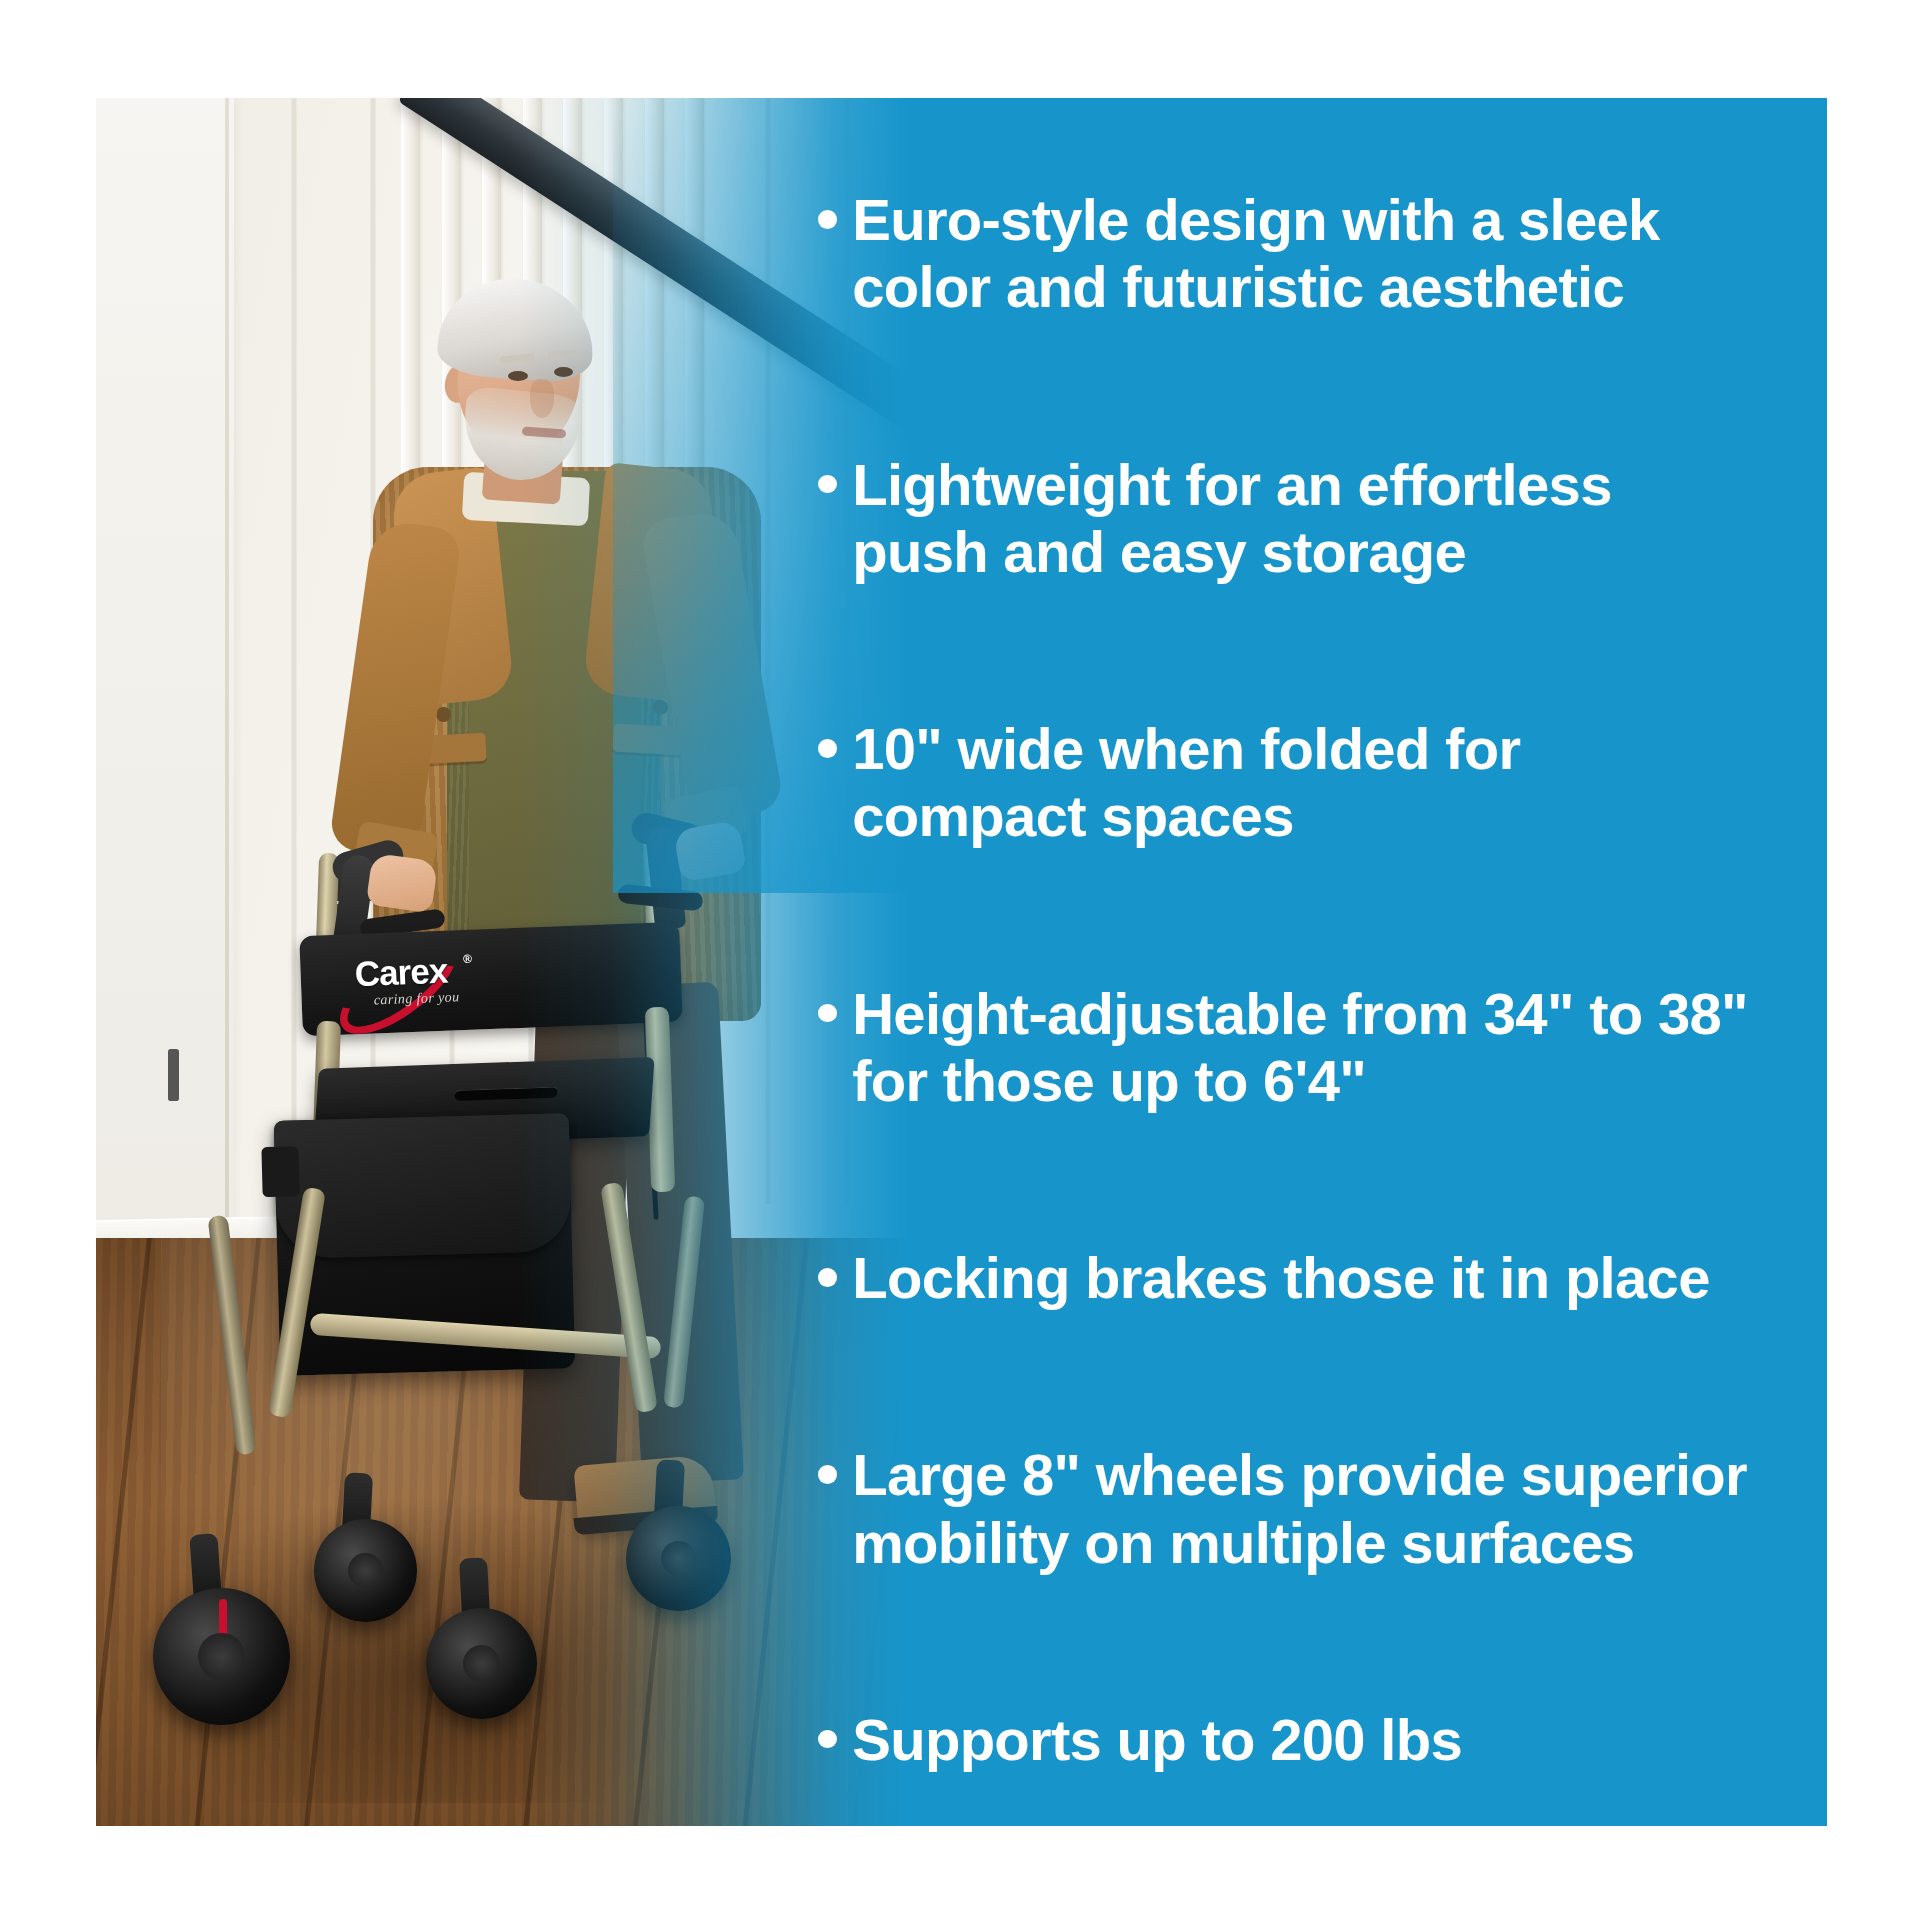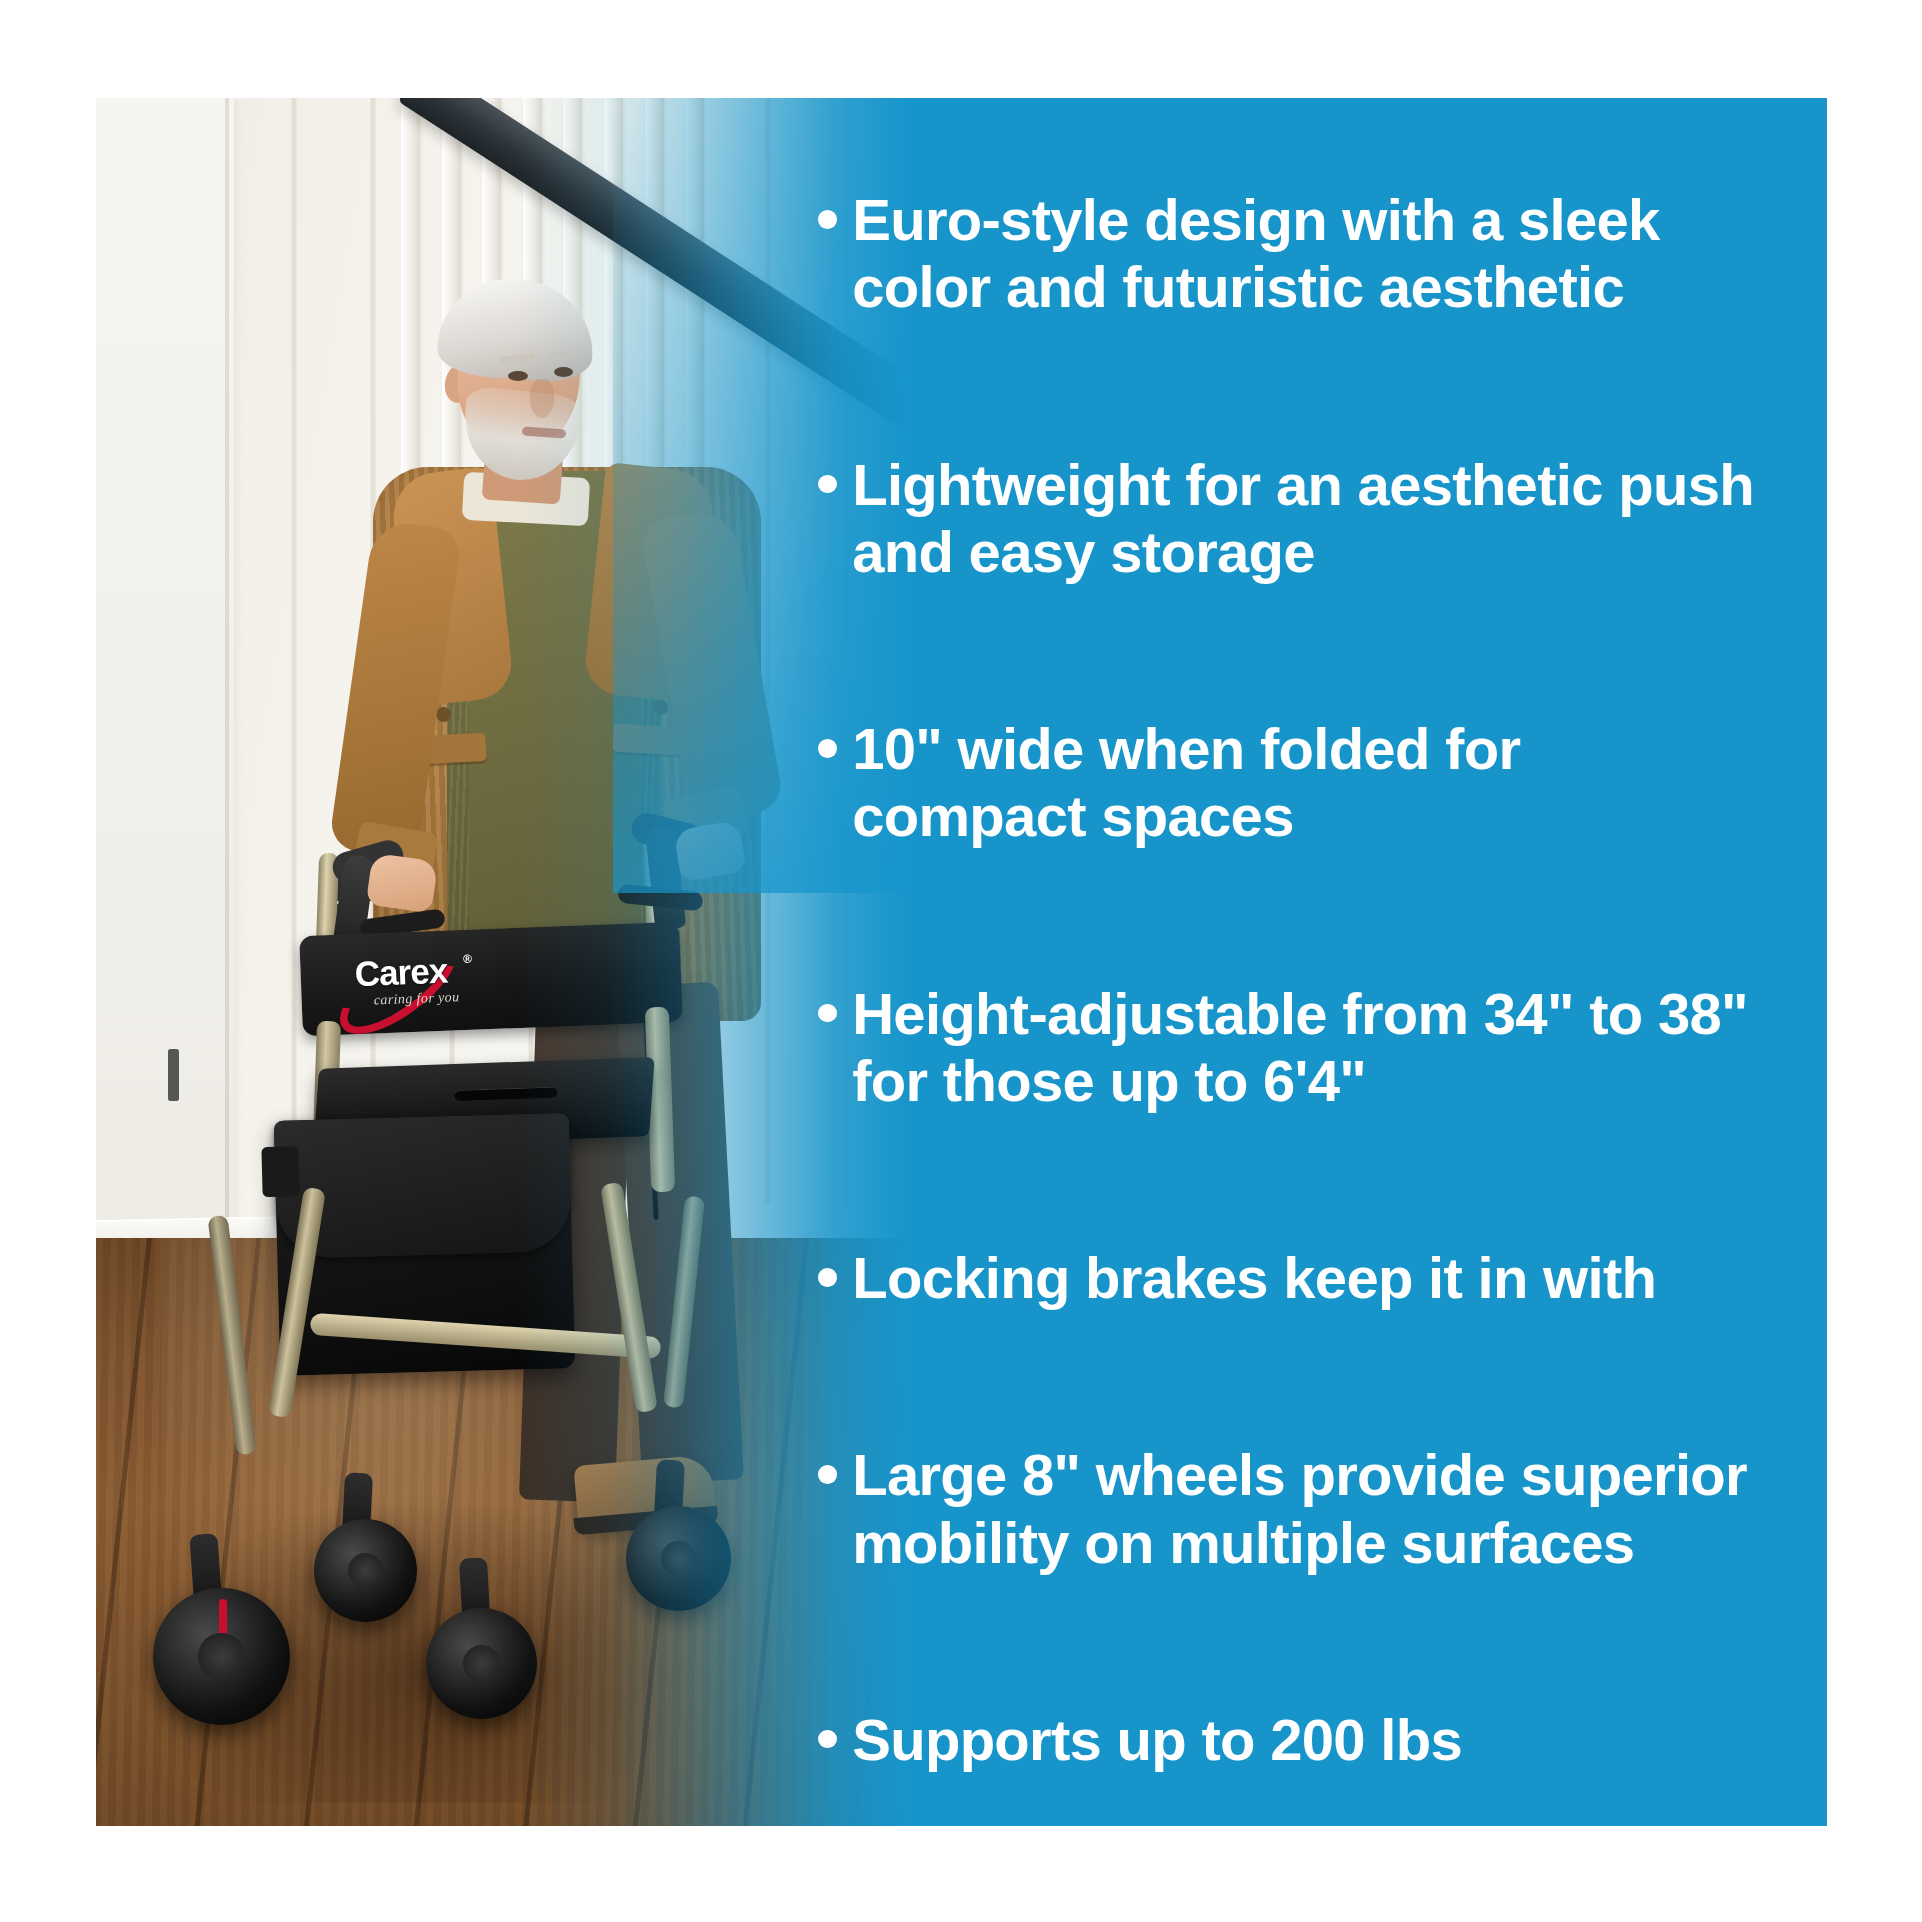--- a/index.html
+++ b/index.html
@@ -698,36 +698,36 @@
 
     <div class="bullets">
 
       <div class="bullet">
         <span class="bullet-dot"></span>
         <span class="bullet-text">Euro-style design with a sleek color and futuristic aesthetic</span>
       </div>
 
       <div class="bullet">
         <span class="bullet-dot"></span>
-        <span class="bullet-text">Lightweight for an aesthetic push and easy storage</span>
+        <span class="bullet-text">Lightweight for an effortless push and easy storage</span>
       </div>
 
       <div class="bullet">
         <span class="bullet-dot"></span>
         <span class="bullet-text">10" wide when folded for compact spaces</span>
       </div>
 
       <div class="bullet">
         <span class="bullet-dot"></span>
         <span class="bullet-text">Height-adjustable from 34" to 38" for those up to 6'4"</span>
       </div>
 
       <div class="bullet">
         <span class="bullet-dot"></span>
-        <span class="bullet-text">Locking brakes keep it in with</span>
+        <span class="bullet-text">Locking brakes those it in place</span>
       </div>
 
       <div class="bullet">
         <span class="bullet-dot"></span>
         <span class="bullet-text">Large 8" wheels provide superior mobility on multiple surfaces</span>
       </div>
 
       <div class="bullet">
         <span class="bullet-dot"></span>
         <span class="bullet-text">Supports up to 200 lbs</span>

